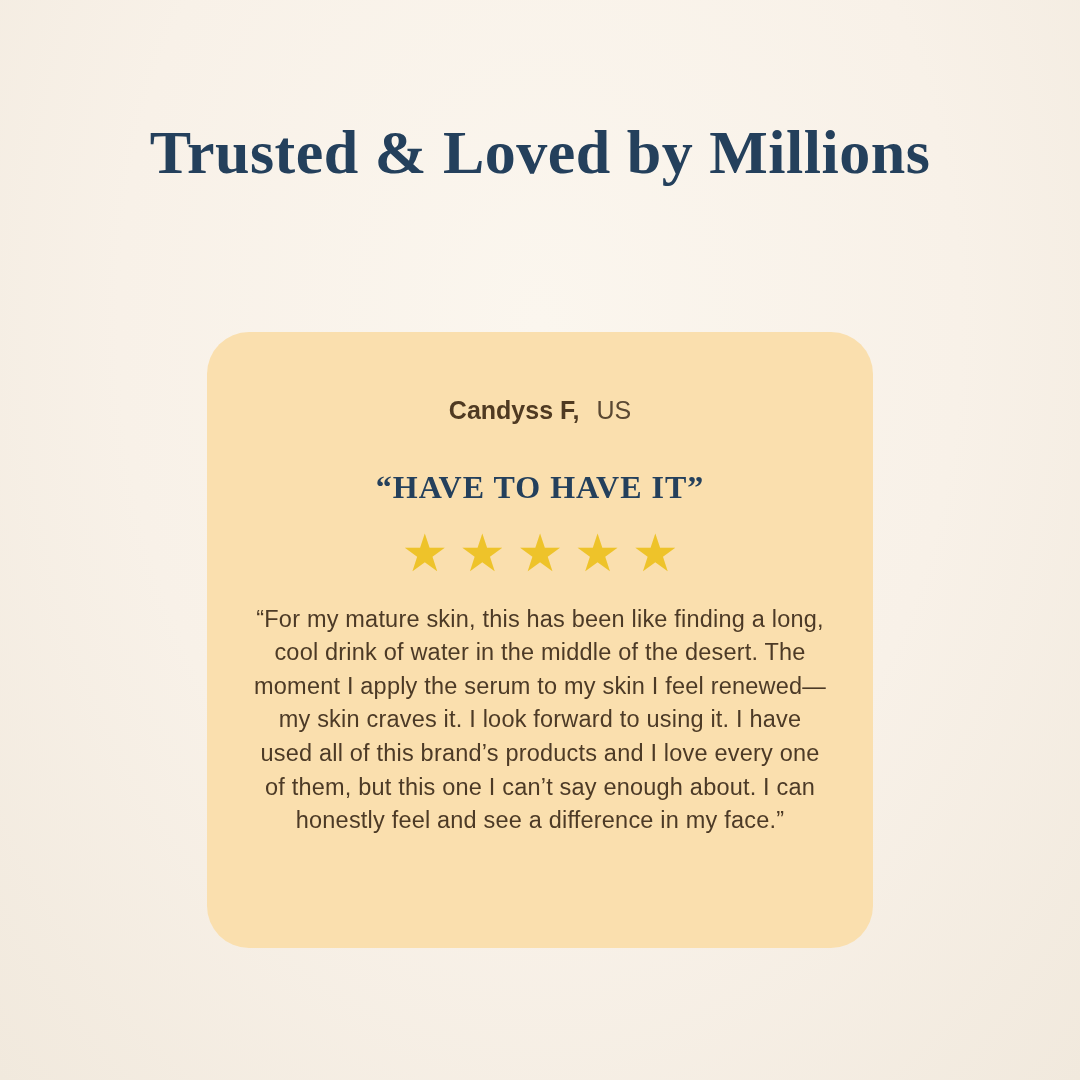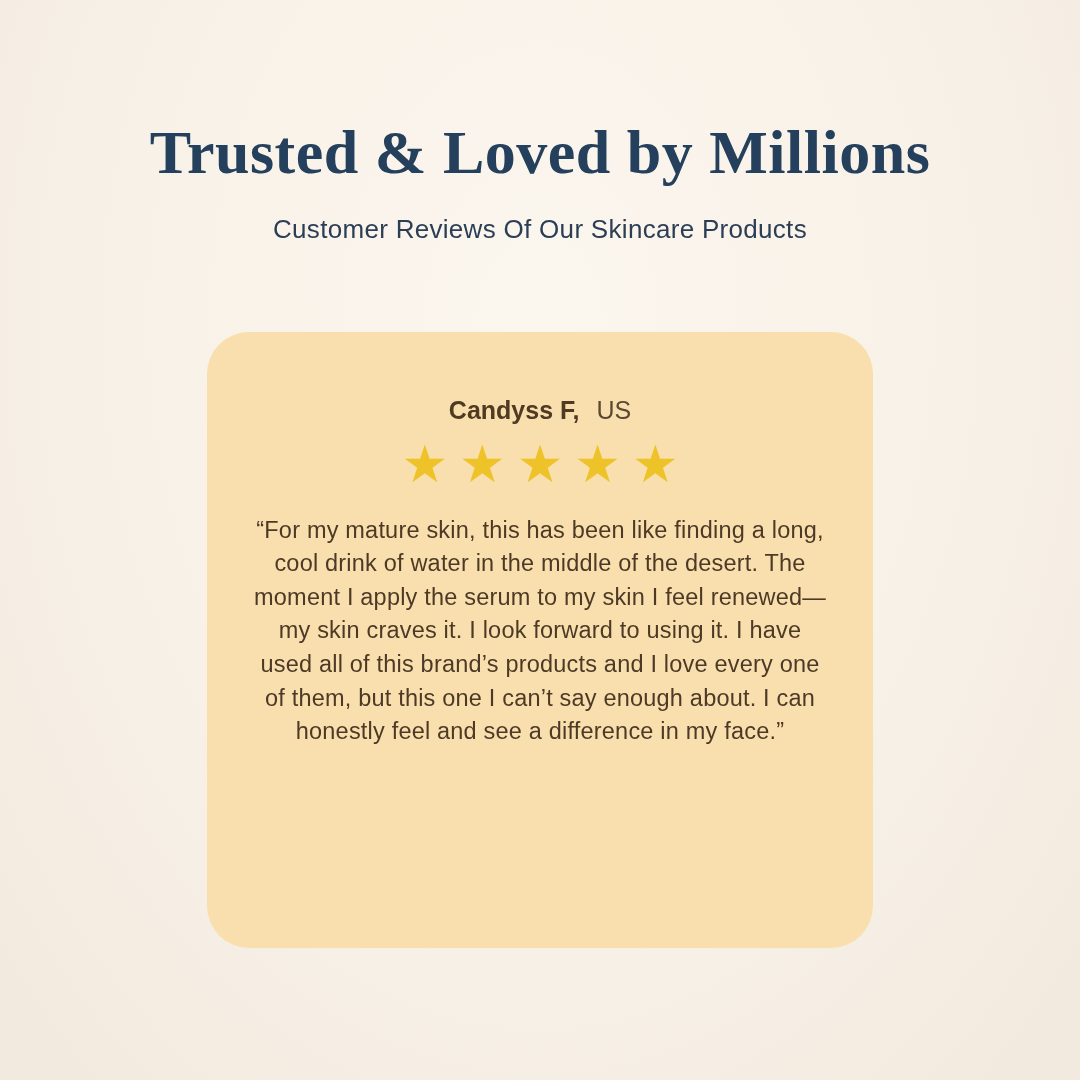--- a/index.html
+++ b/index.html
@@ -48,21 +48,21 @@
     height: 616px;
     background: var(--card-bg, #fadfae);
     border-radius: 42px;
     box-sizing: border-box;
     padding: 64px 44px 0 44px;
     text-align: center;
   }
   .reviewer {
     font-size: 25px;
     color: var(--name-color, #4f3a22);
-    margin-bottom: 12px;
+    margin-bottom: 44px;
   }
   .reviewer-name {
     font-weight: 700;
     color: var(--name-color, #4f3a22);
   }
   .reviewer-location {
     font-weight: 400;
     color: var(--location-color, #5a4833);
     margin-left: 10px;
   }
@@ -91,28 +91,28 @@
     color: var(--body-color, #4c3a26);
   }
 </style>
 </head>
 <body style="--card-bg: #fadfae; --heading-color: #24405c; --subtitle-color: #2c3e55; --name-color: #4f3a22; --location-color: #5a4833; --body-color: #4c3a26; --star-color: #eec32a;">
 
 <div class="canvas">
 
   <header class="header">
     <h1 class="page-title">Trusted &amp; Loved by Millions</h1>
-    <p class="page-subtitle">Customer Reviews Of Our Skincare Products</p>
   </header>
 
   <section class="card">
     <div class="reviewer">
       <span class="reviewer-name">Candyss F,</span>
       <span class="reviewer-location">US</span>
     </div>
 
+    <h2 class="headline">“HAVE TO HAVE IT”</h2>
 
     <div class="stars" aria-label="5 out of 5 stars">★★★★★</div>
 
     <p class="review-body">“For my mature skin, this has been like finding a long, cool drink of water in the middle of the desert. The moment I apply the serum to my skin I feel renewed—my skin craves it. I look forward to using it. I have used all of this brand’s products and I love every one of them, but this one I can’t say enough about. I can honestly feel and see a difference in my face.”</p>
   </section>
 
 </div>
 
 </body></html>

